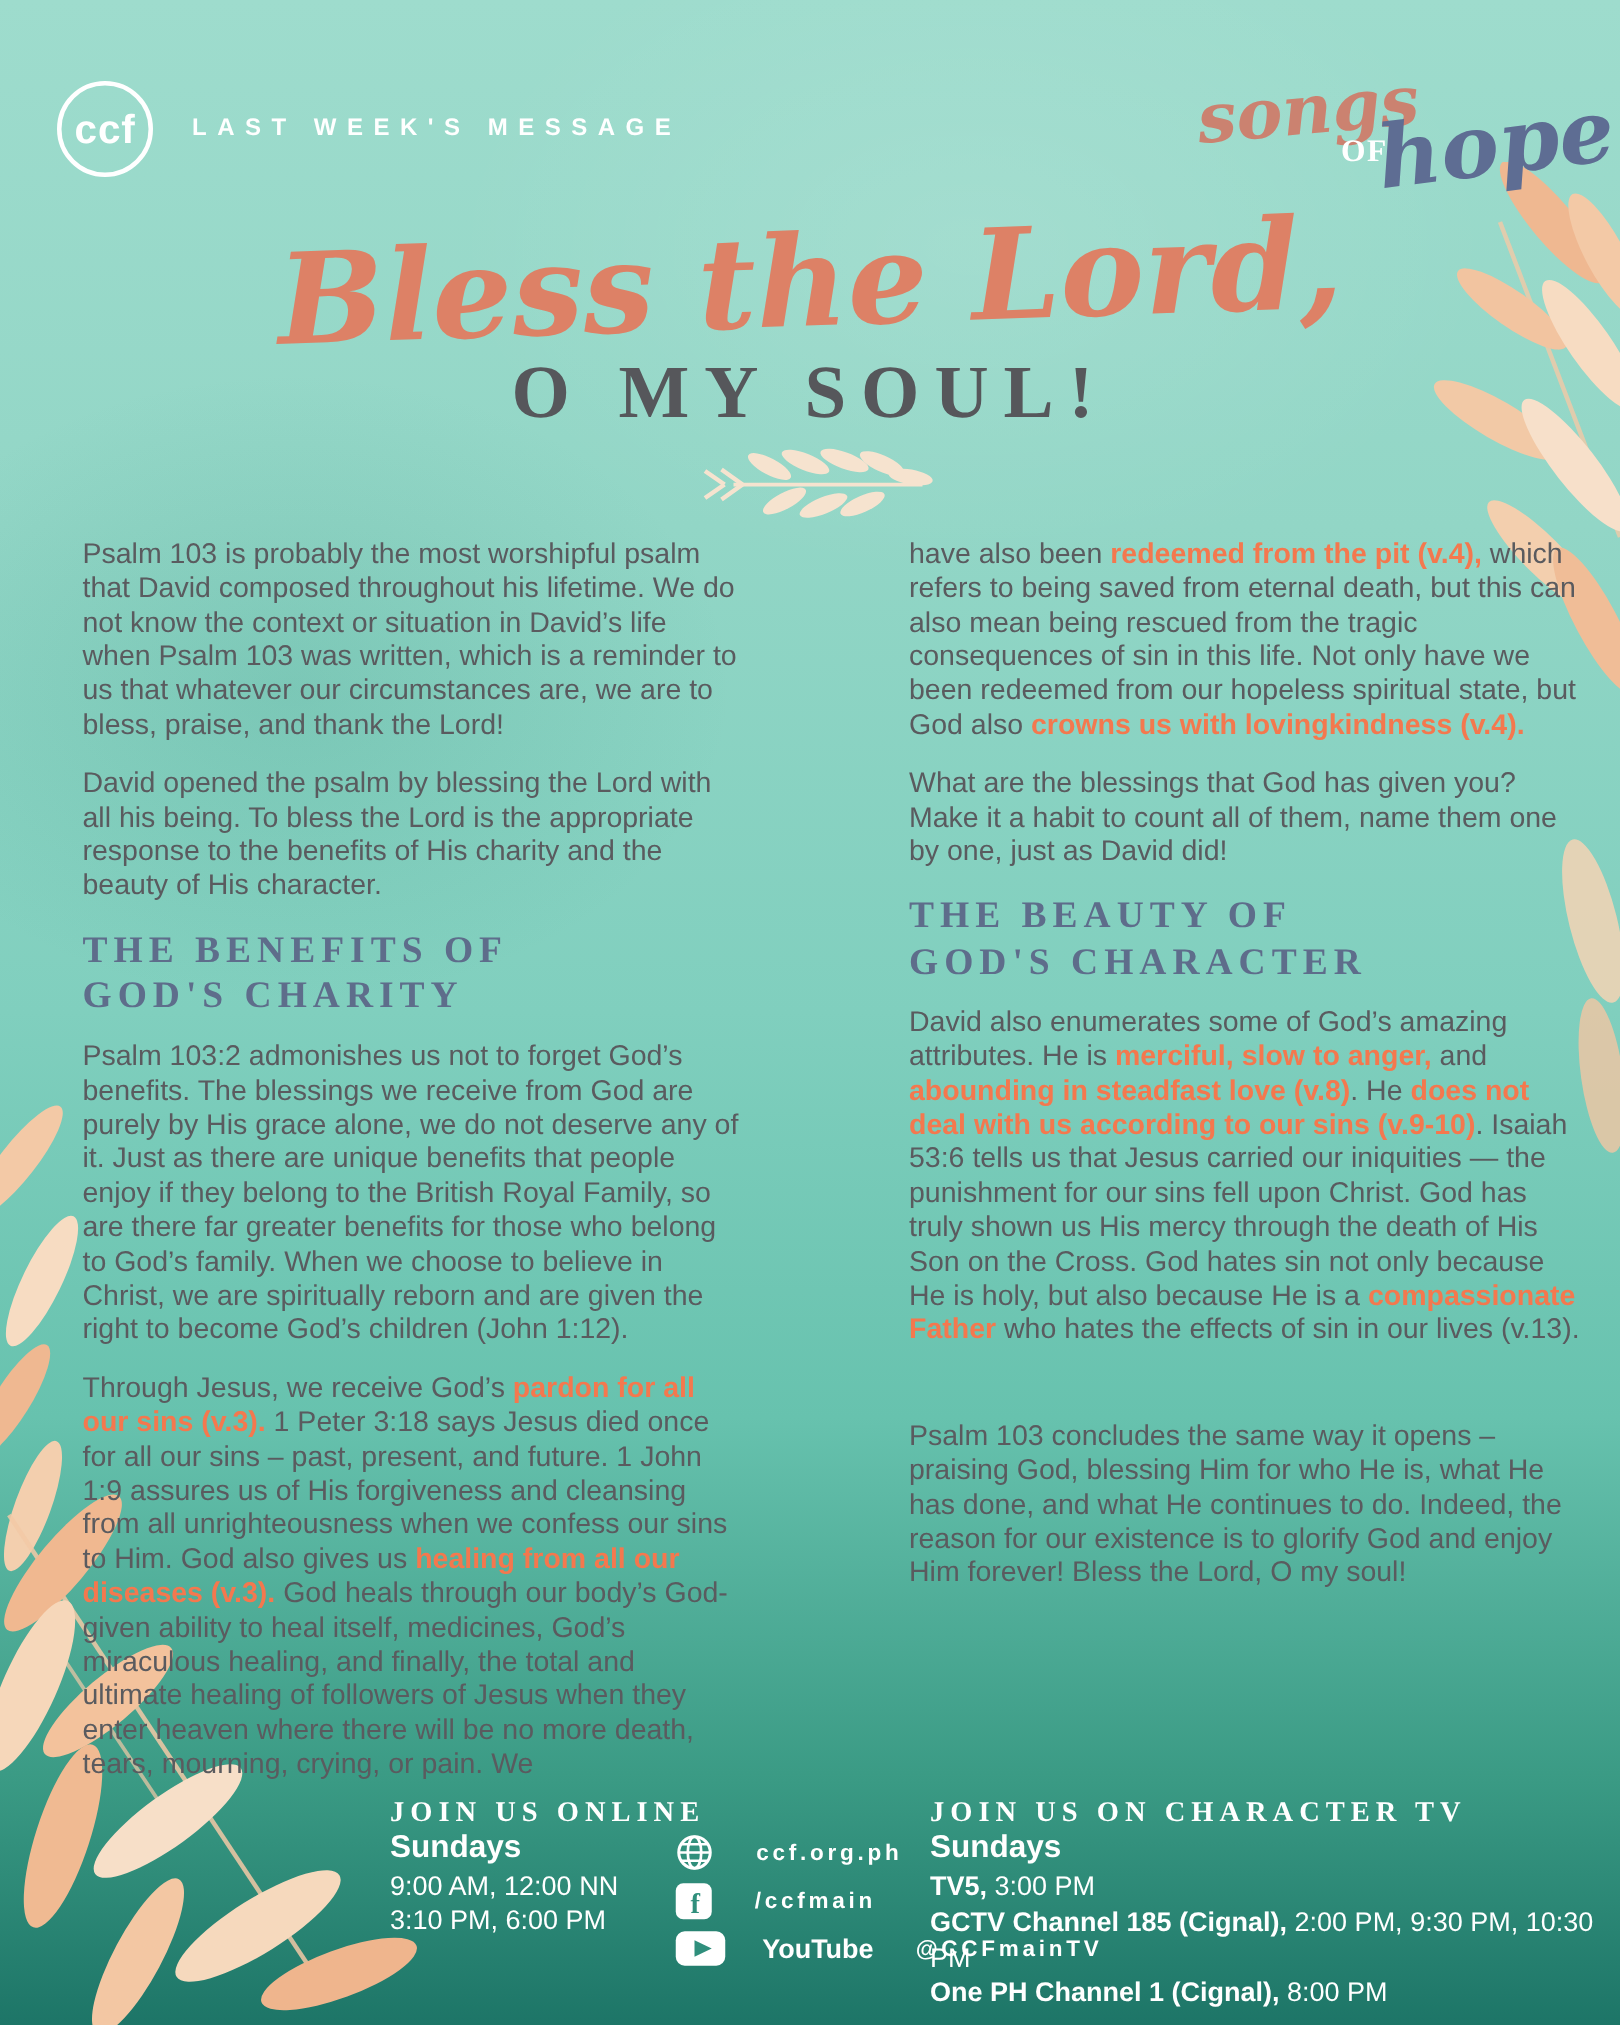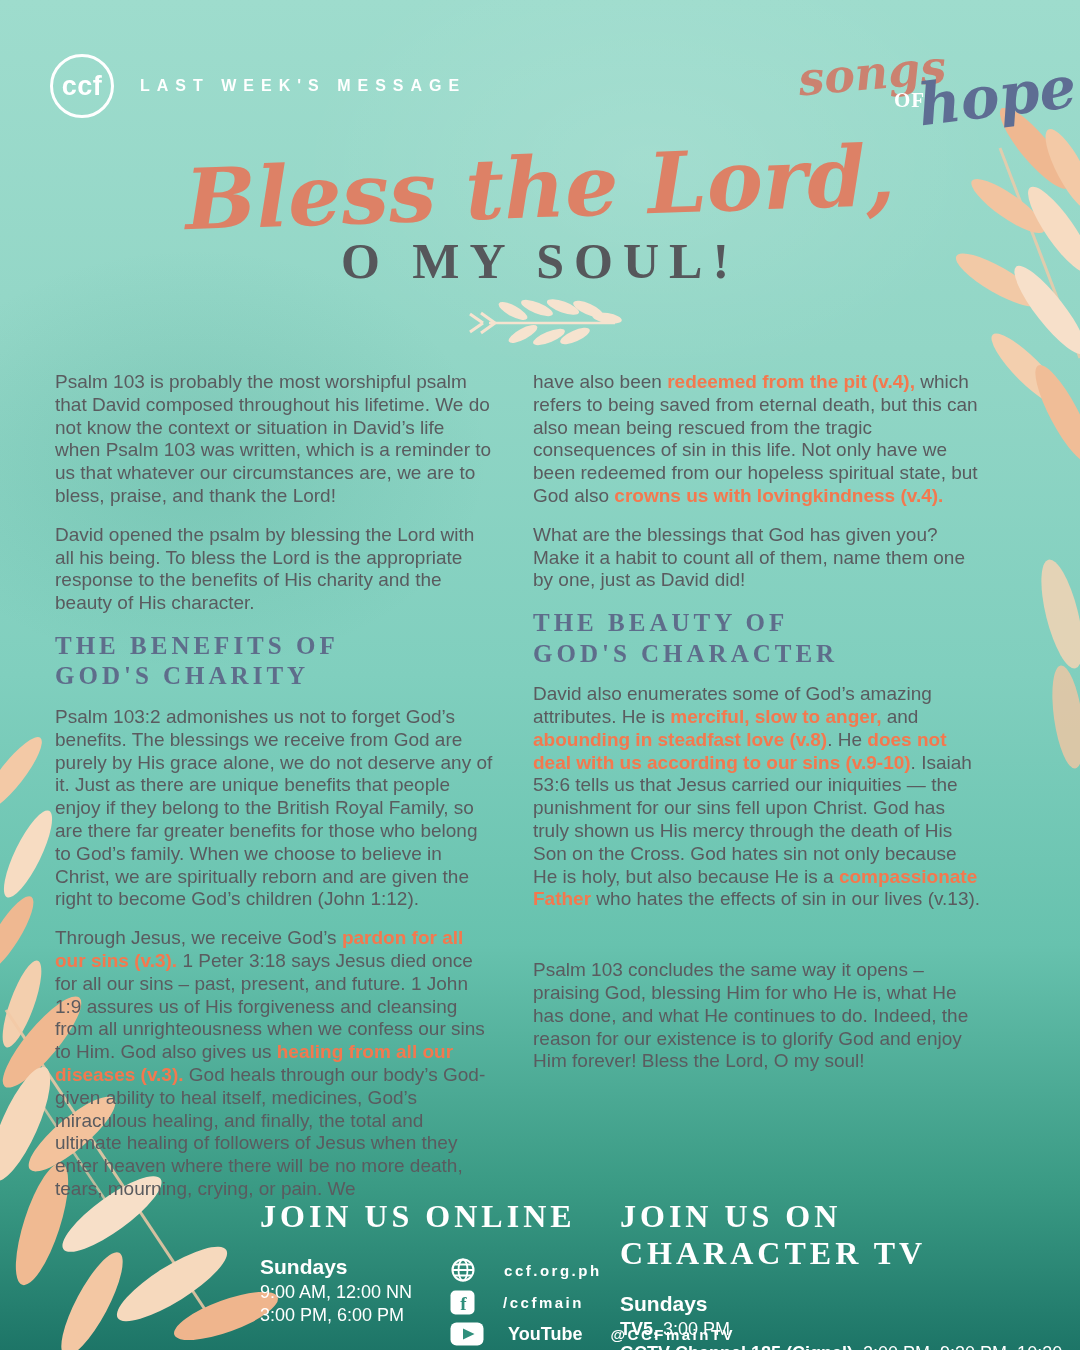--- a/index.html
+++ b/index.html
@@ -8,21 +8,21 @@
 
   .canvas {
     position:relative; width:1080px; height:1350px; overflow:hidden;
     background:
       radial-gradient(ellipse 420px 300px at 18% 34%, rgba(47,143,124,.18), rgba(47,143,124,0) 70%),
       radial-gradient(ellipse 500px 320px at 60% 12%, rgba(255,255,255,.10), rgba(255,255,255,0) 70%),
       linear-gradient(180deg,#9edccd 0%, #92d6c6 26%, #80cfbe 50%, #67c2ae 70%, #3a9a84 88%, #1d7567 100%);
   }
 
   
-  .brand-row { position:absolute; top:54px; left:50px; display:flex; align-items:center; gap:26px; }
+  .brand-row { position:absolute; top:54px; left:38px; display:flex; align-items:center; gap:26px; }
   .ccf-logo {
     width:64px; height:64px; border:3.5px solid #ffffff; border-radius:50%;
     display:flex; align-items:center; justify-content:center;
     color:#fff; font-weight:bold; font-size:27px; letter-spacing:0.5px;
   }
   .brand-label { color:#ffffff; font-weight:bold; font-size:16px; letter-spacing:7px; }
 
   .soh { position:absolute; top:36px; right:42px; width:240px; height:120px; }
   .soh-songs {
     position:absolute; top:10px; left:0;
@@ -47,36 +47,36 @@
     font-size:84px; color:#dd8166; transform:rotate(-2deg);
   }
   .title-caps {
     position:absolute; top:232px; left:0; width:100%; text-align:center;
     font-family:"Liberation Serif", serif; font-weight:bold;
     font-size:50px; letter-spacing:10px; color:#56575b;
   }
   .laurel { position:absolute; top:296px; left:50%; transform:translateX(-50%); }
 
   
-  .columns { position:absolute; top:371px; left:55px; display:flex; gap:40px; }
+  .columns { position:absolute; top:359px; left:55px; display:flex; gap:113px; }
   .col-left  { width:438px; }
   .col-right { width:450px; }
   .body-p { font-size:19px; line-height:1.2; color:#5a5b5f; margin:0 0 16px 0; }
   .body-p .hl { color:#f4784e; font-weight:bold; }
   .section {
     font-family:"Liberation Serif", serif; font-weight:bold;
     font-size:25px; line-height:1.22; letter-spacing:4px;
     color:#5e6d8b; margin:12px 0 14px 0;
   }
 
   
   .footer { position:absolute; left:0; top:1198px; width:1080px; color:#ffffff; }
   .f-heading {
     font-family:"Liberation Serif", serif; font-weight:bold;
-    font-size:32px; letter-spacing:4px; color:#ffffff; margin:0 0 20px 0;
+    font-size:19px; letter-spacing:4px; color:#ffffff; margin:0 0 0 0;
   }
   .footer-online { position:absolute; left:260px; top:0; }
   .online-body { display:flex; gap:38px; }
   .f-day { font-weight:bold; font-size:21px; margin-bottom:2px; }
   .f-time { font-size:18px; line-height:1.3; }
   .links { display:flex; flex-direction:column; gap:7px; padding-top:2px; }
   .link-row { display:flex; align-items:center; gap:28px; }
   .link-icon { display:flex; align-items:center; }
   .link-text { font-size:15px; font-weight:bold; letter-spacing:2.5px; }
   .wordmark { font-size:18px; font-weight:bold; letter-spacing:0; margin-left:-4px; }
@@ -181,21 +181,21 @@
   </div>
 
   <div class="footer">
 
     <div class="footer-online">
       <div class="f-heading">JOIN US ONLINE</div>
       <div class="online-body">
         <div>
           <div class="f-day">Sundays</div>
           <div class="f-time">9:00 AM, 12:00 NN</div>
-          <div class="f-time">3:00 PM, 6:00 PM</div>
+          <div class="f-time">3:10 PM, 6:00 PM</div>
         </div>
         <div class="links">
             <div class="link-row">
               <span class="link-icon">
                 <svg width="26" height="26" viewBox="0 0 26 26">
                   <circle cx="13" cy="13" r="10.5" stroke="#fff" stroke-width="2" fill="none"></circle>
                   <ellipse cx="13" cy="13" rx="4.5" ry="10.5" stroke="#fff" stroke-width="1.8" fill="none"></ellipse>
                   <path d="M2.5,13 H23.5 M4.2,7.5 H21.8 M4.2,18.5 H21.8" stroke="#fff" stroke-width="1.8" fill="none"></path>
                 </svg>
               </span>

